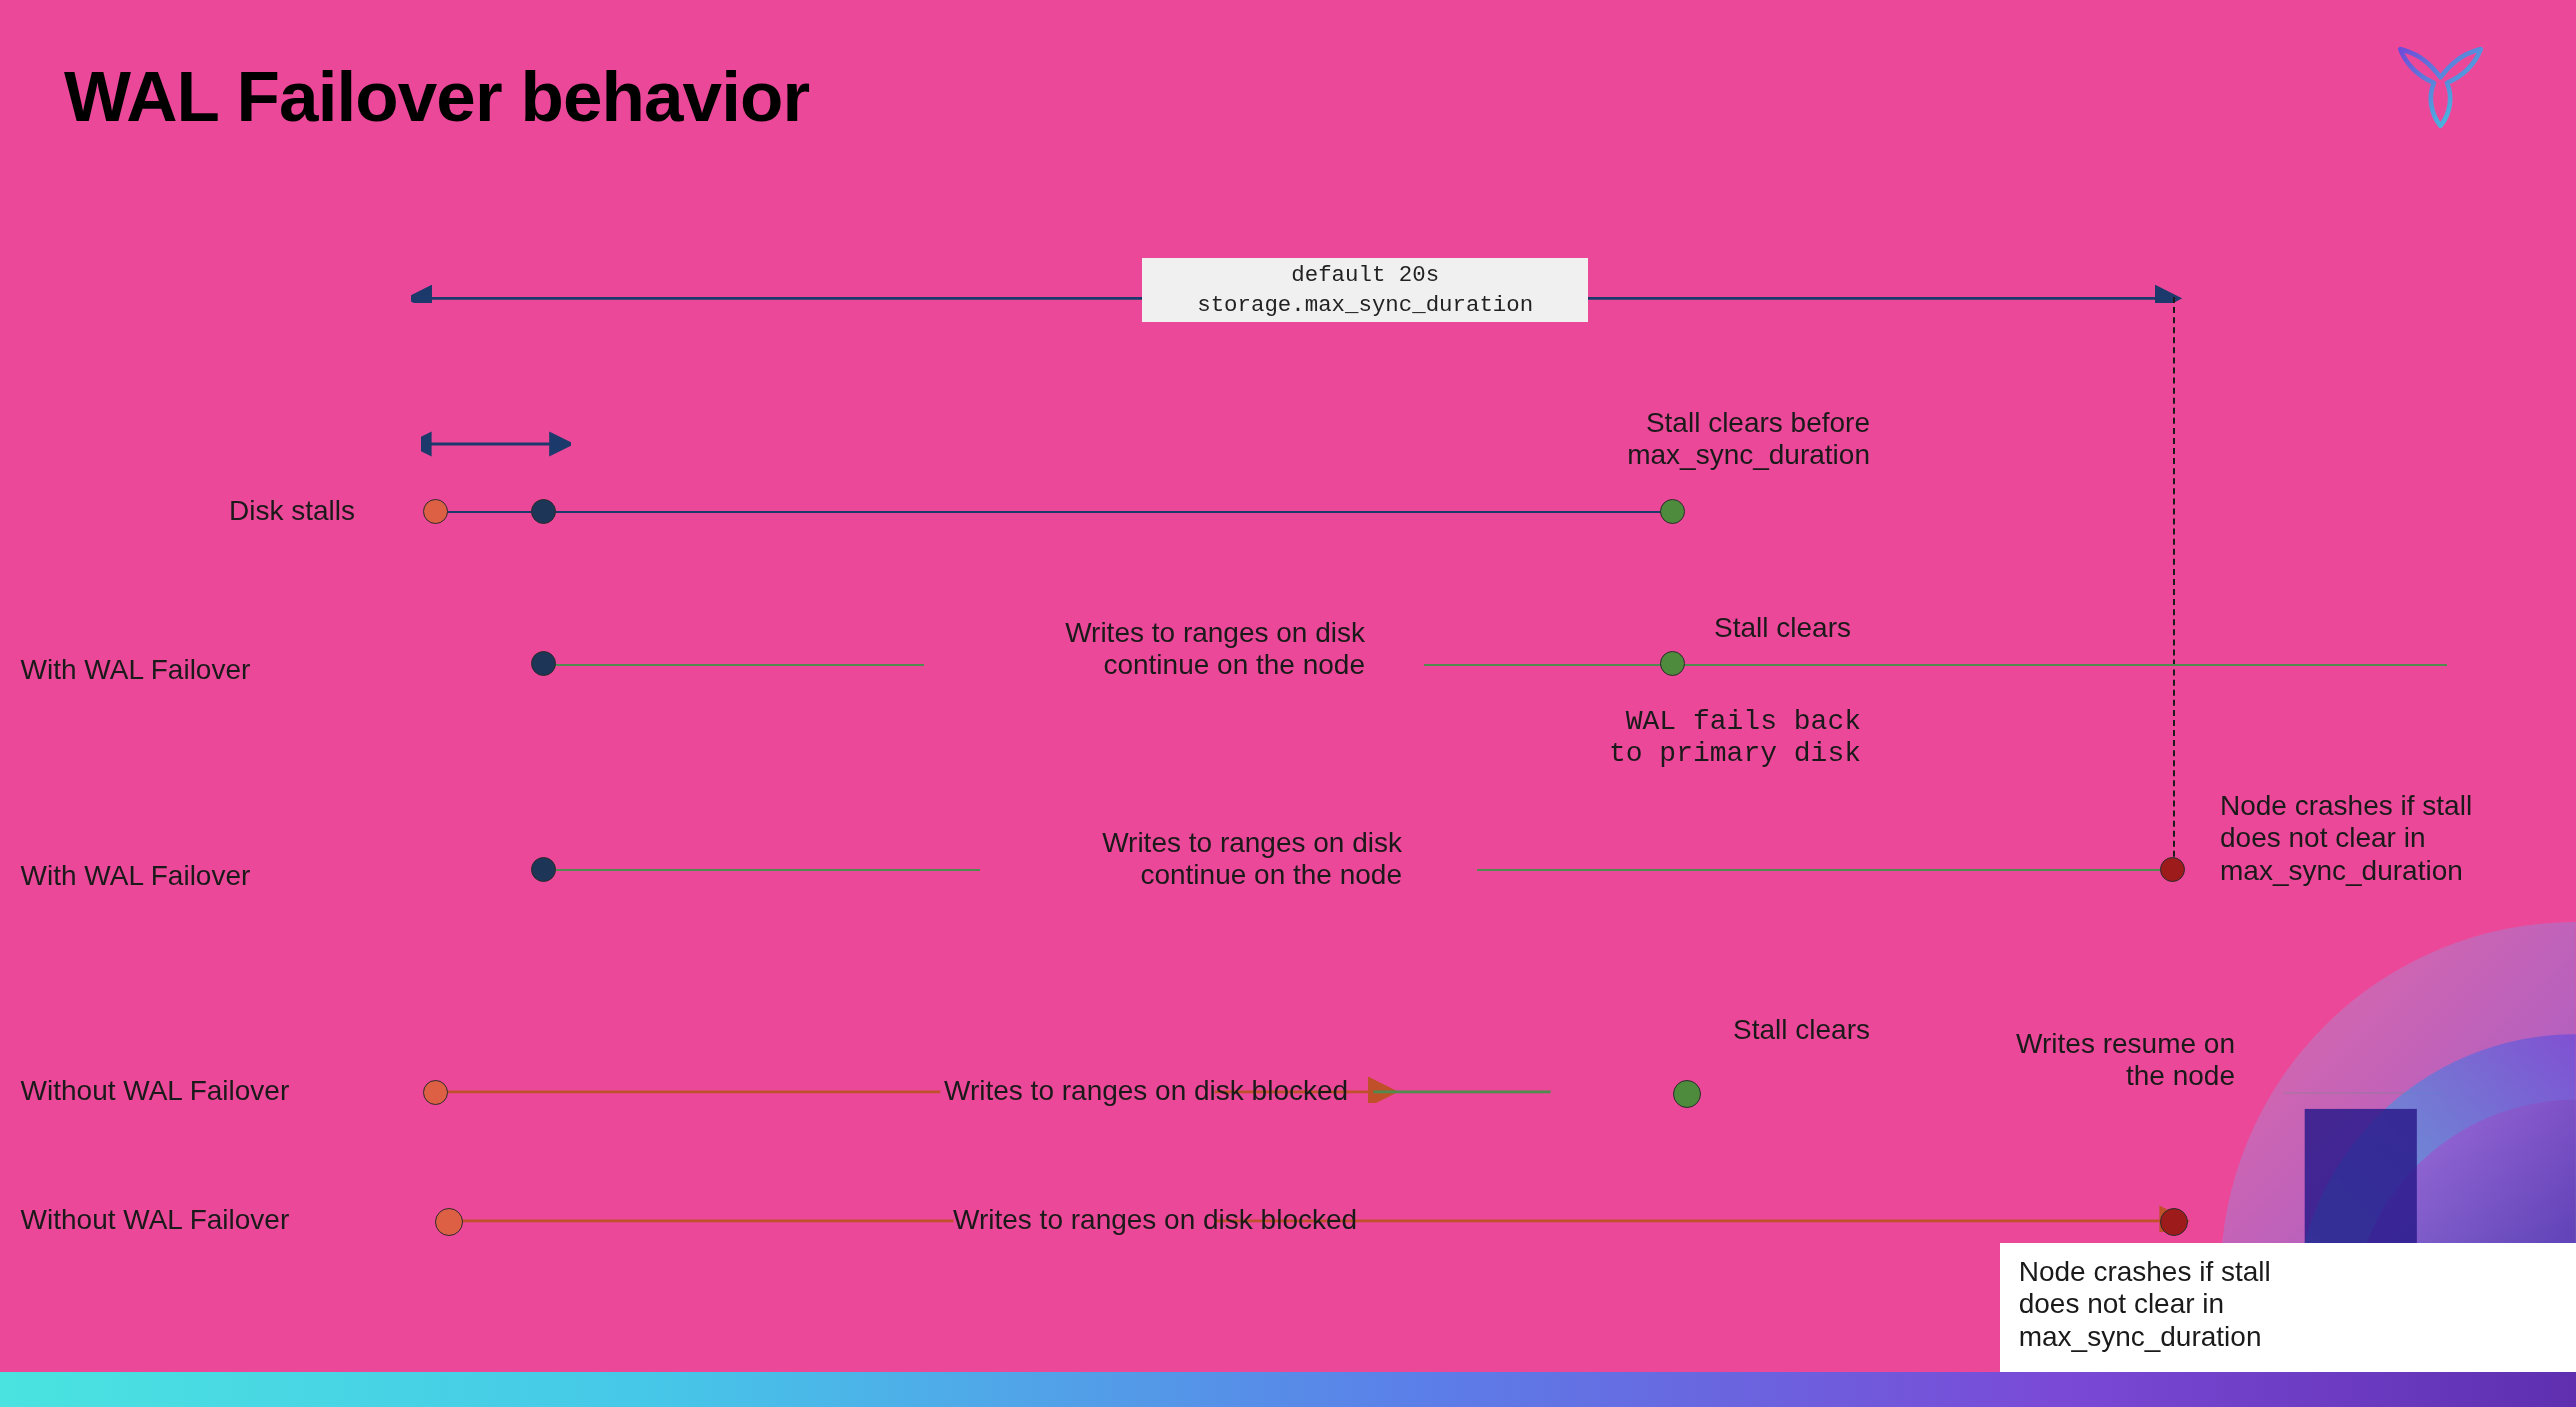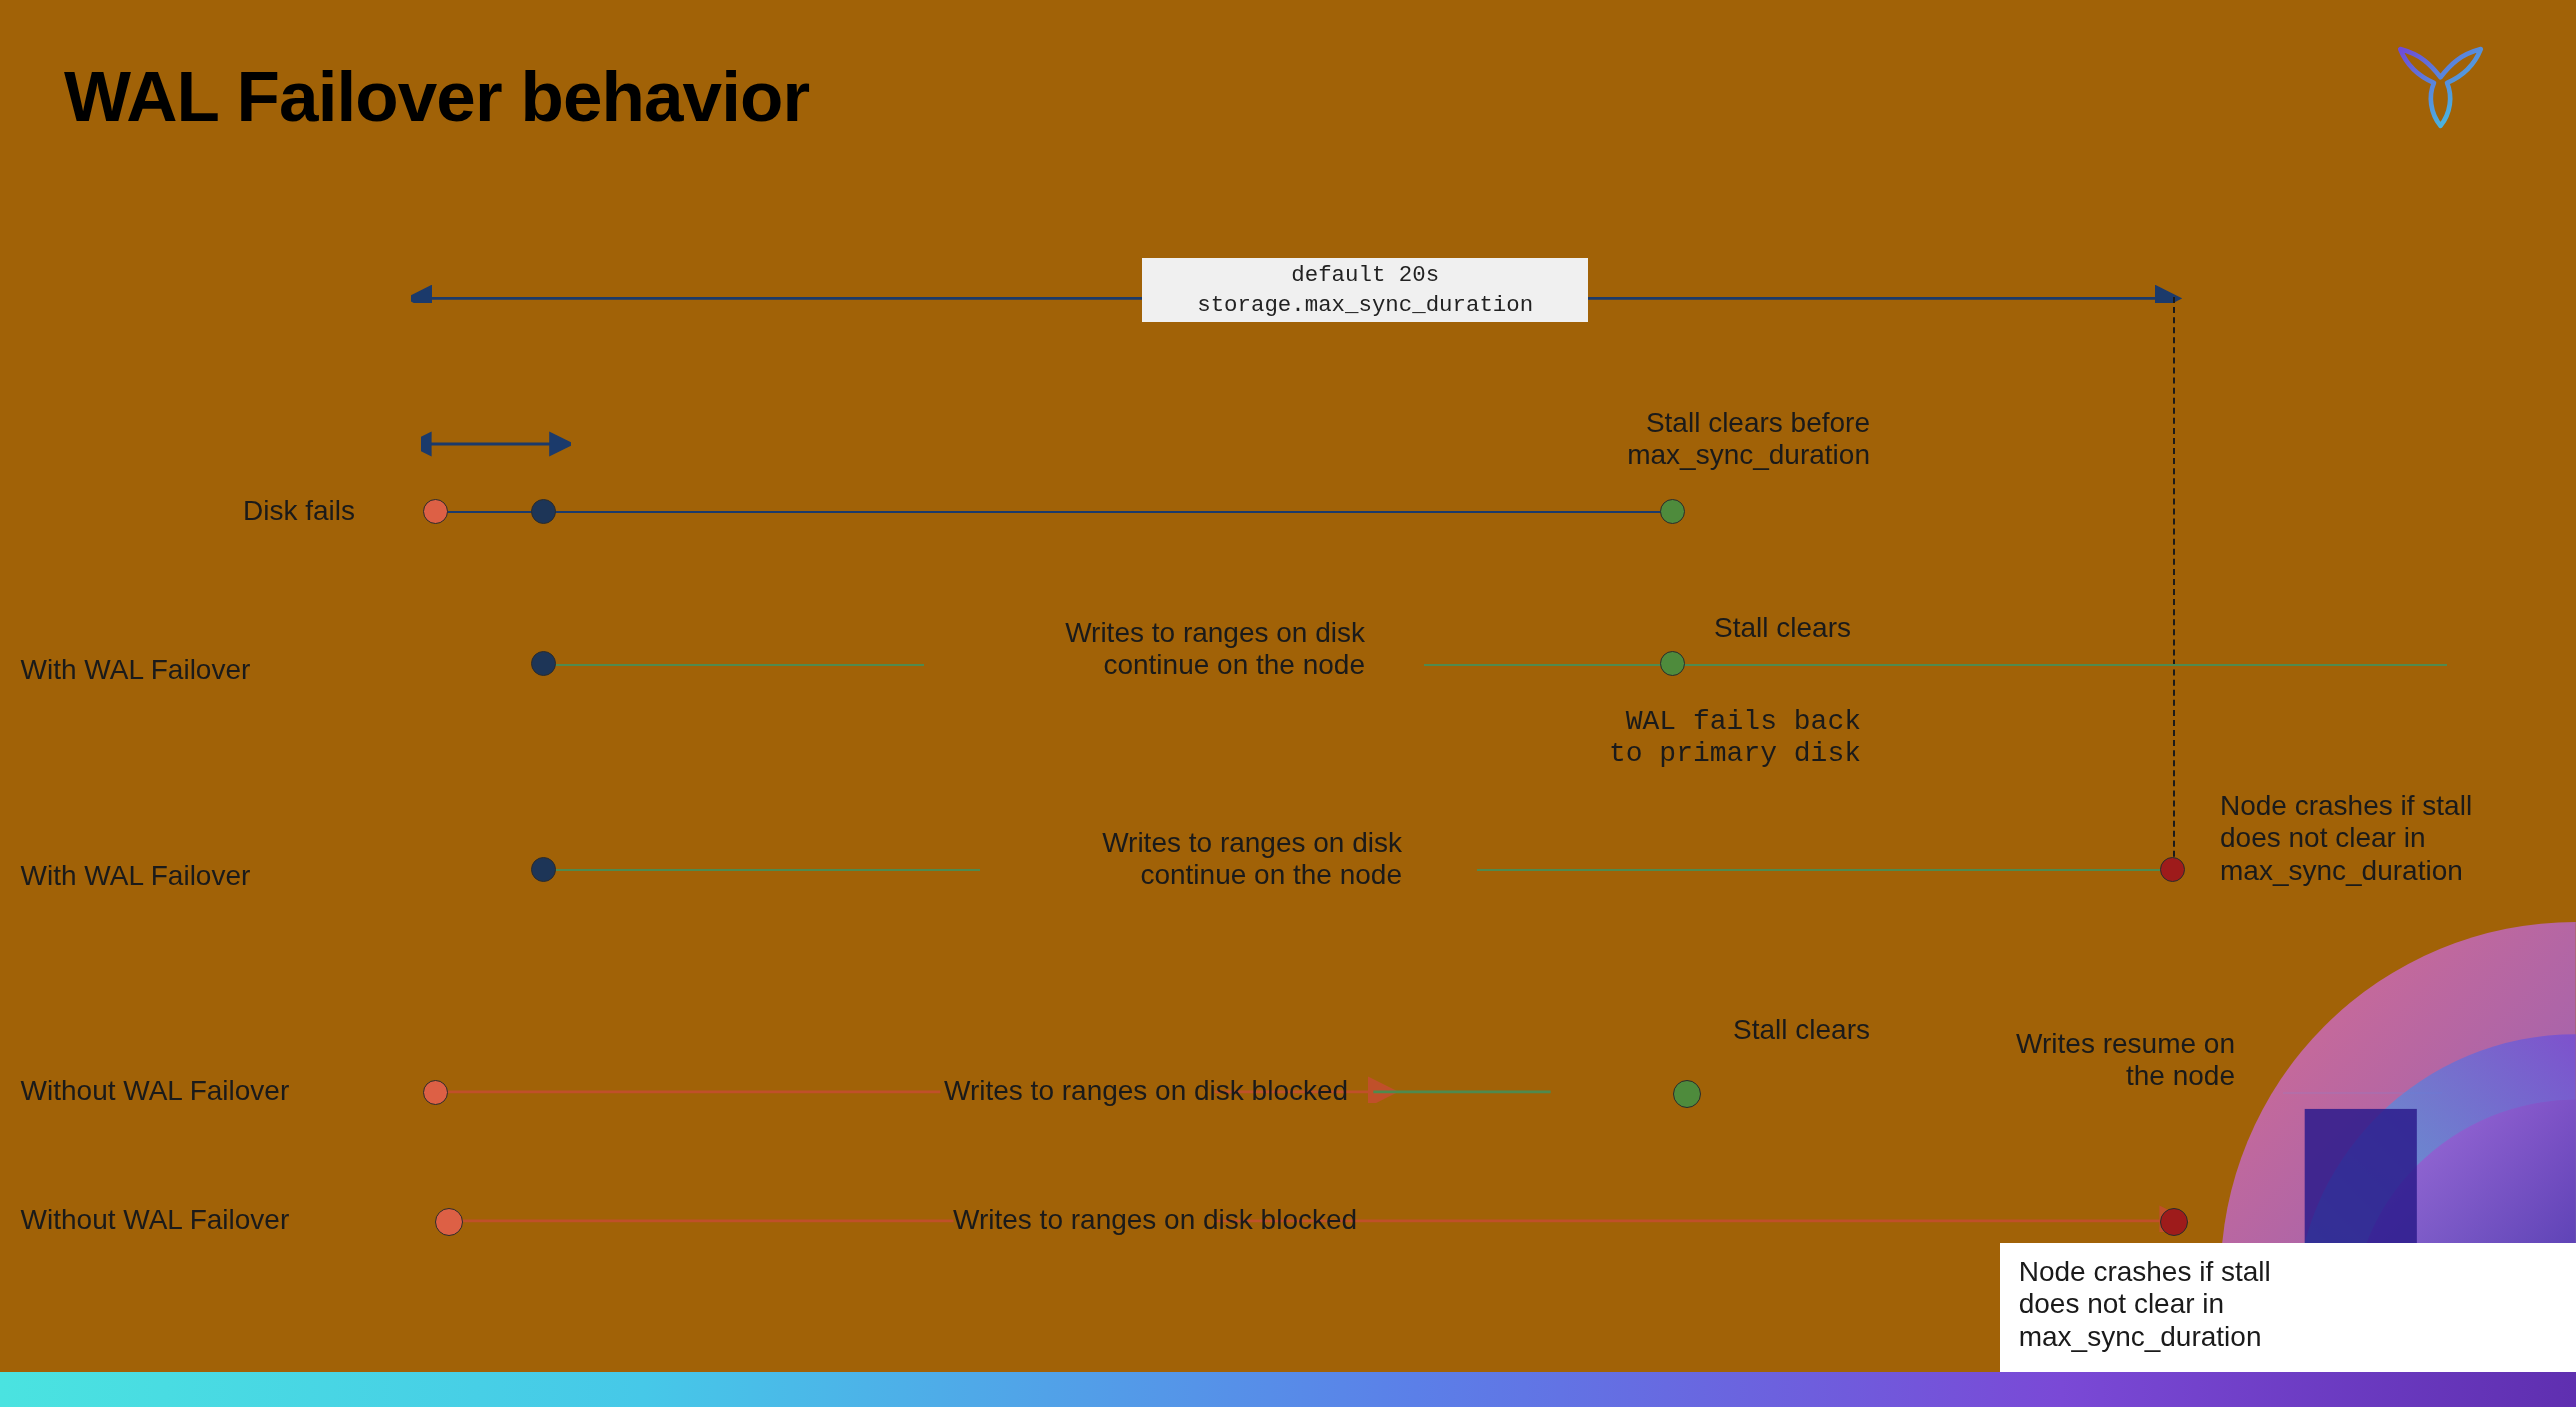--- a/index.html
+++ b/index.html
@@ -10,21 +10,21 @@
   body {
     font-family: "Liberation Sans", sans-serif;
     width: 2576px;
     height: 1408px;
     overflow: hidden;
     position: relative;
   }
   .slide {
     position: absolute;
     inset: 0;
-    background: #a16207;
+    background: #ec4899;
     overflow: hidden;
   }
 
   
   .title {
     position: absolute;
     left: 64px;
     top: 56px;
     font-size: 71px;
     font-weight: bold;
@@ -156,21 +156,21 @@
       <marker id="arrL2" markerWidth="9" markerHeight="9" refX="8" refY="4.5" orient="auto">
         <path d="M9,0 L0,4.5 L9,9 Z" fill="#1b3a6b"></path>
       </marker>
       <marker id="arrR2" markerWidth="9" markerHeight="9" refX="1" refY="4.5" orient="auto">
         <path d="M0,0 L9,4.5 L0,9 Z" fill="#1b3a6b"></path>
       </marker>
     </defs>
     <line x1="8" y1="15" x2="140" y2="15" stroke="#1b3a6b" stroke-width="3" marker-start="url(#arrL2)" marker-end="url(#arrR2)"></line>
   </svg>
 
-  <div class="lbl right" style="left:37px; top:495px; width:318px;">Disk fails</div>
+  <div class="lbl right" style="left:37px; top:495px; width:318px;">Disk stalls</div>
 
   <div class="ln navy" style="left:437px; top:511px; width:1234px;"></div>
   <div class="dot orange" style="left:423px; top:499px; width:25px; height:25px;"></div>
   <div class="dot navy" style="left:531px; top:499px; width:25px; height:25px;"></div>
   <div class="dot green" style="left:1660px; top:499px; width:25px; height:25px;"></div>
 
   <div class="lbl center" style="left:1477px; top:407px; width:393px;">Stall clears before
 max_sync_duration</div>
 
   <div class="lbl" style="left:20.6px; top:654px; width:374px;">With WAL Failover</div>

